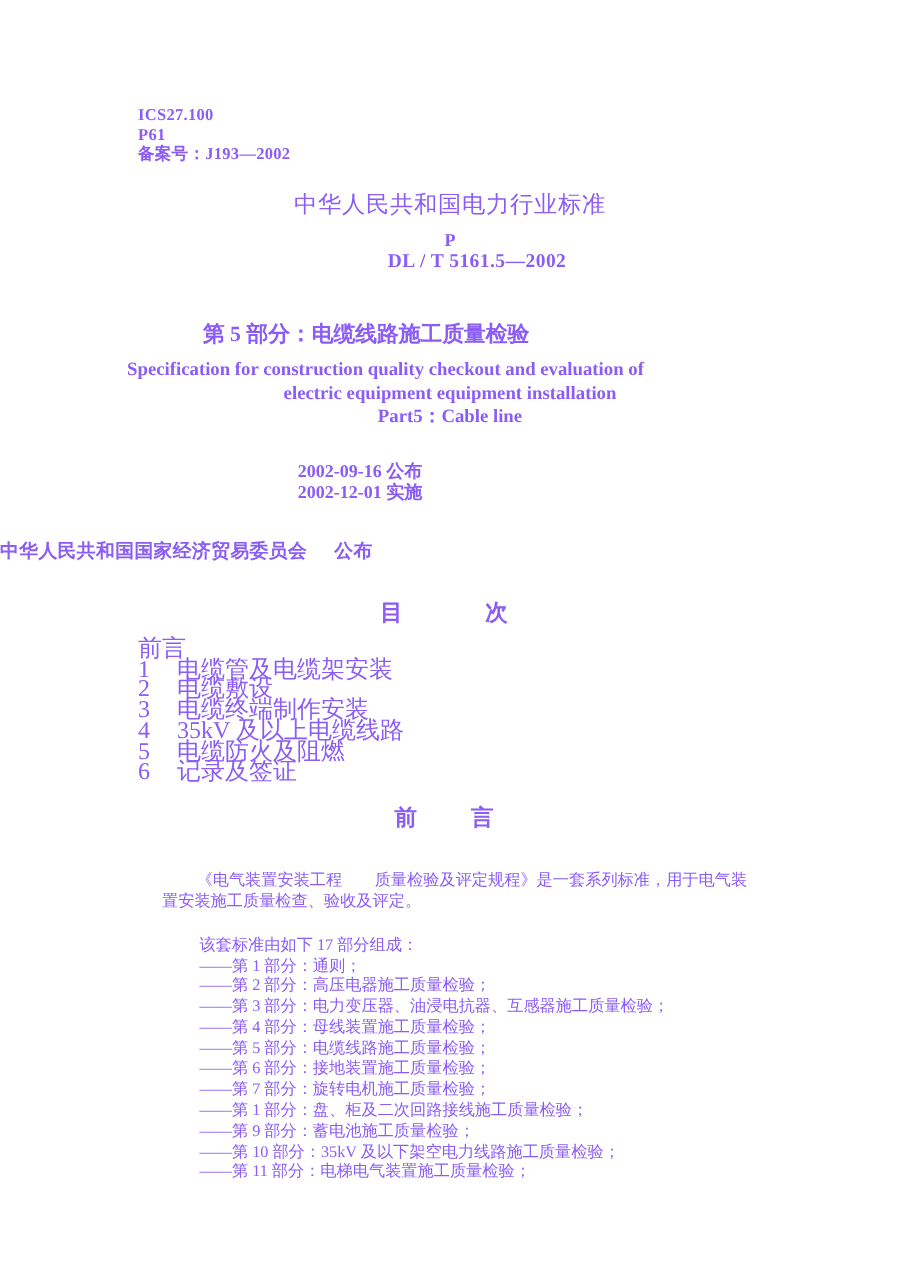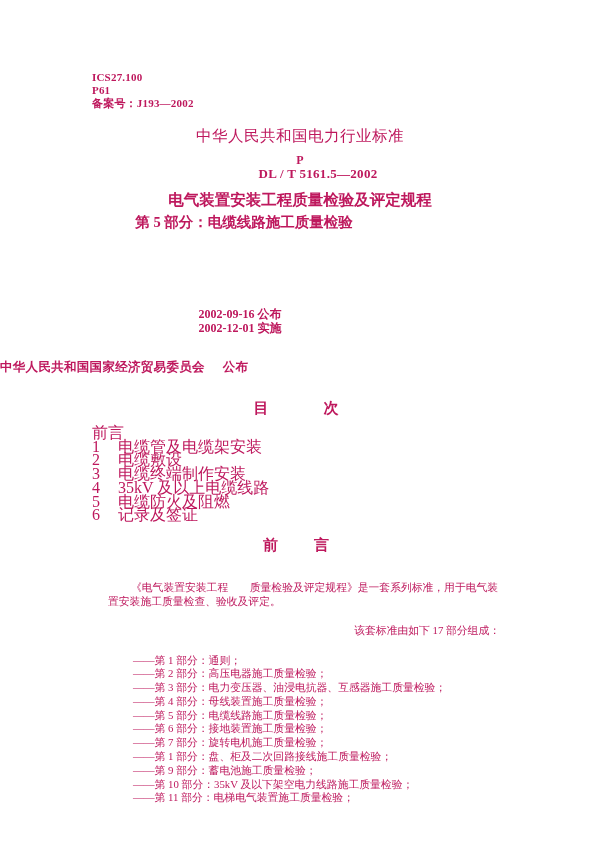--- a/index.html
+++ b/index.html
@@ -2,21 +2,21 @@
 <html><head>
 <meta charset="utf-8">
 <style>
   html,body{margin:0;padding:0;background:#e8e8e8;}
   .page{
     position:relative;
     width:600px;height:849px;
     margin:0 auto;
     background:#ffffff;
     font-family:"Liberation Serif","DejaVu Serif",serif;
-    color:#be185d;
+    color:#8b5cf6;
     overflow:hidden;
   }
   
   .header-codes{
     position:absolute;left:92px;top:71px;
     font-size:11px;font-weight:bold;line-height:13px;
     letter-spacing:0.2px;
   }
   
   .standard-type{
@@ -73,41 +73,45 @@
   
   .fw-heading{
     position:absolute;left:-4px;top:536px;width:600px;
     text-align:center;font-size:15px;font-weight:bold;
   }
   .foreword{
     position:absolute;left:92px;top:565px;width:424px;
     font-size:10.8px;line-height:13.5px;
   }
   .fw-para{margin:16px;text-indent:23px;}
-  .fw-intro{margin:16px;padding-left:41px;text-align:right;}
+  .fw-intro{margin:0;padding-left:41px;}
   .fw-part{margin:0;padding-left:41px;line-height:13.8px;}
 </style>
 </head>
 <body>
 
 <div class="page">
 
   <div class="header-codes">
     <div>ICS27.100</div>
     <div>P61</div>
     <div>备案号：J193—2002</div>
   </div>
 
   <div class="standard-type">中华人民共和国电力行业标准</div>
   <div class="doc-class">P</div>
   <div class="standard-no">DL / T 5161.5—2002</div>
 
-  <div class="cn-title1">电气装置安装工程质量检验及评定规程</div>
   <div class="cn-title2">第 5 部分：电缆线路施工质量检验</div>
 
+  <div class="en-title">
+    <div class="en1">Specification for construction quality checkout and evaluation of</div>
+    <div>electric equipment equipment installation</div>
+    <div>Part5：Cable line</div>
+  </div>
 
   <div class="dates">
     <div>2002-09-16 公布</div>
     <div>2002-12-01 实施</div>
   </div>
 
   <div class="publisher">
     <span>中华人民共和国国家经济贸易委员会</span><span class="pub-gap"></span><span>公布</span>
   </div>
 

